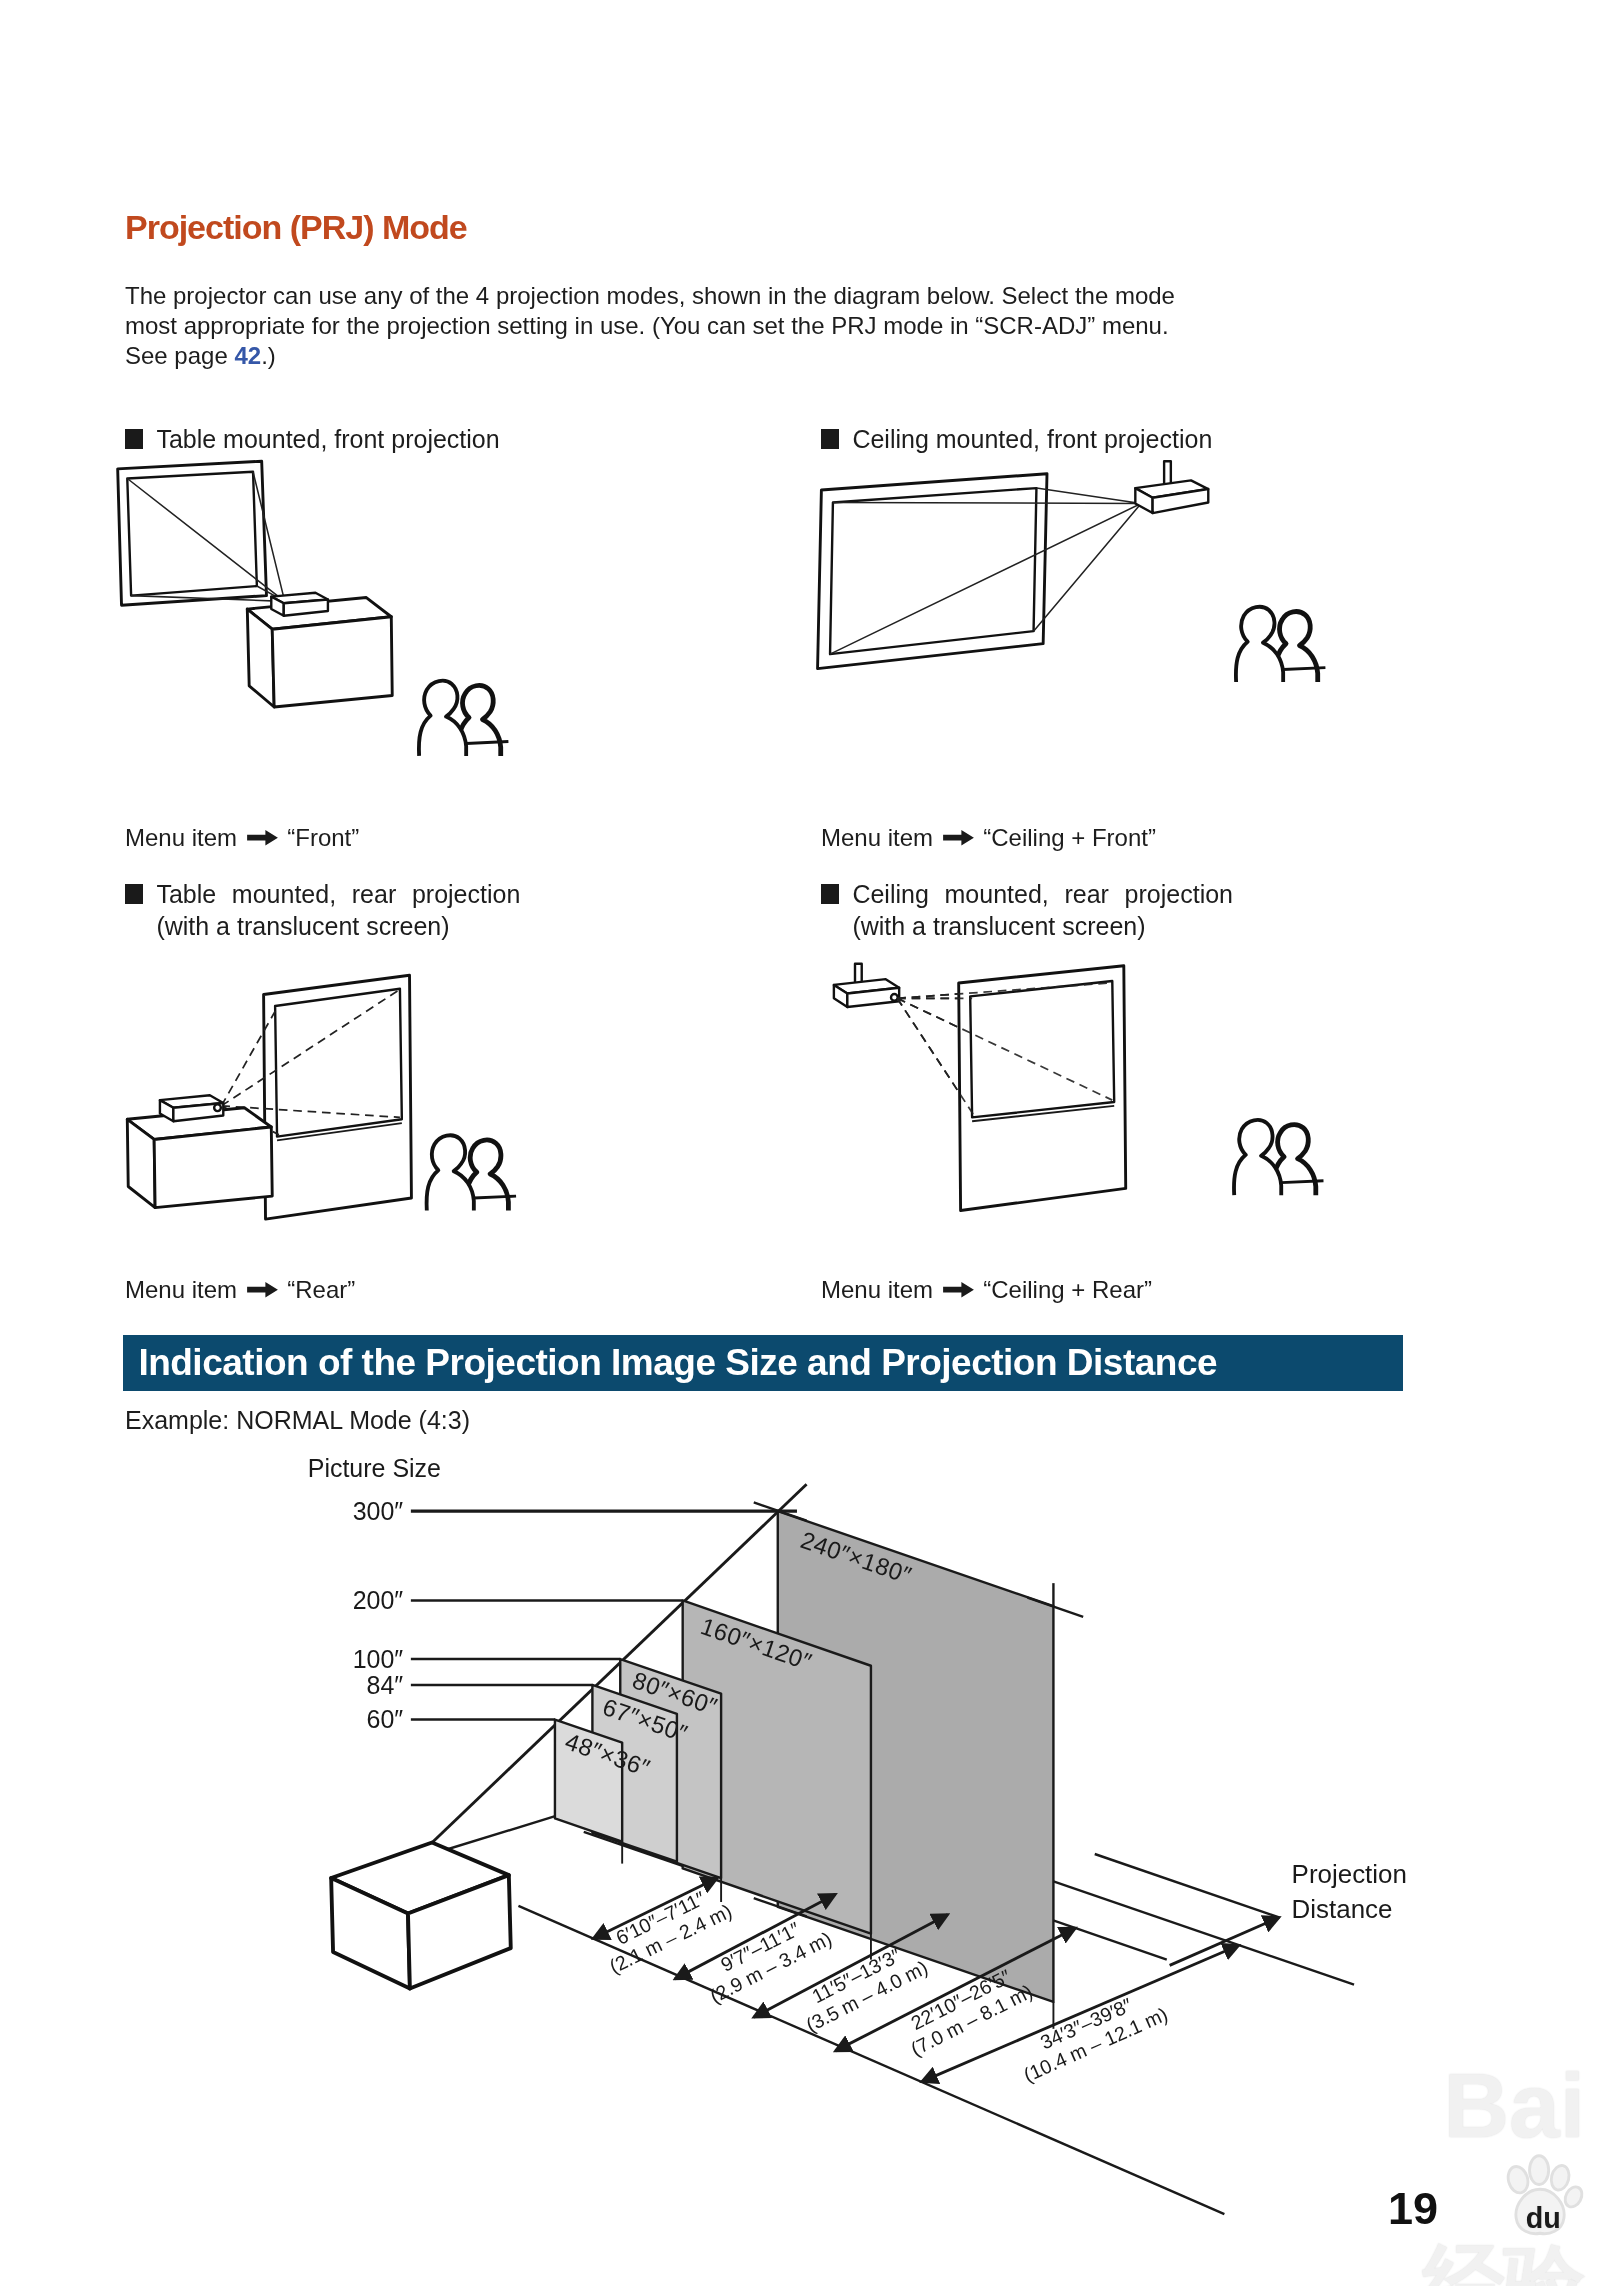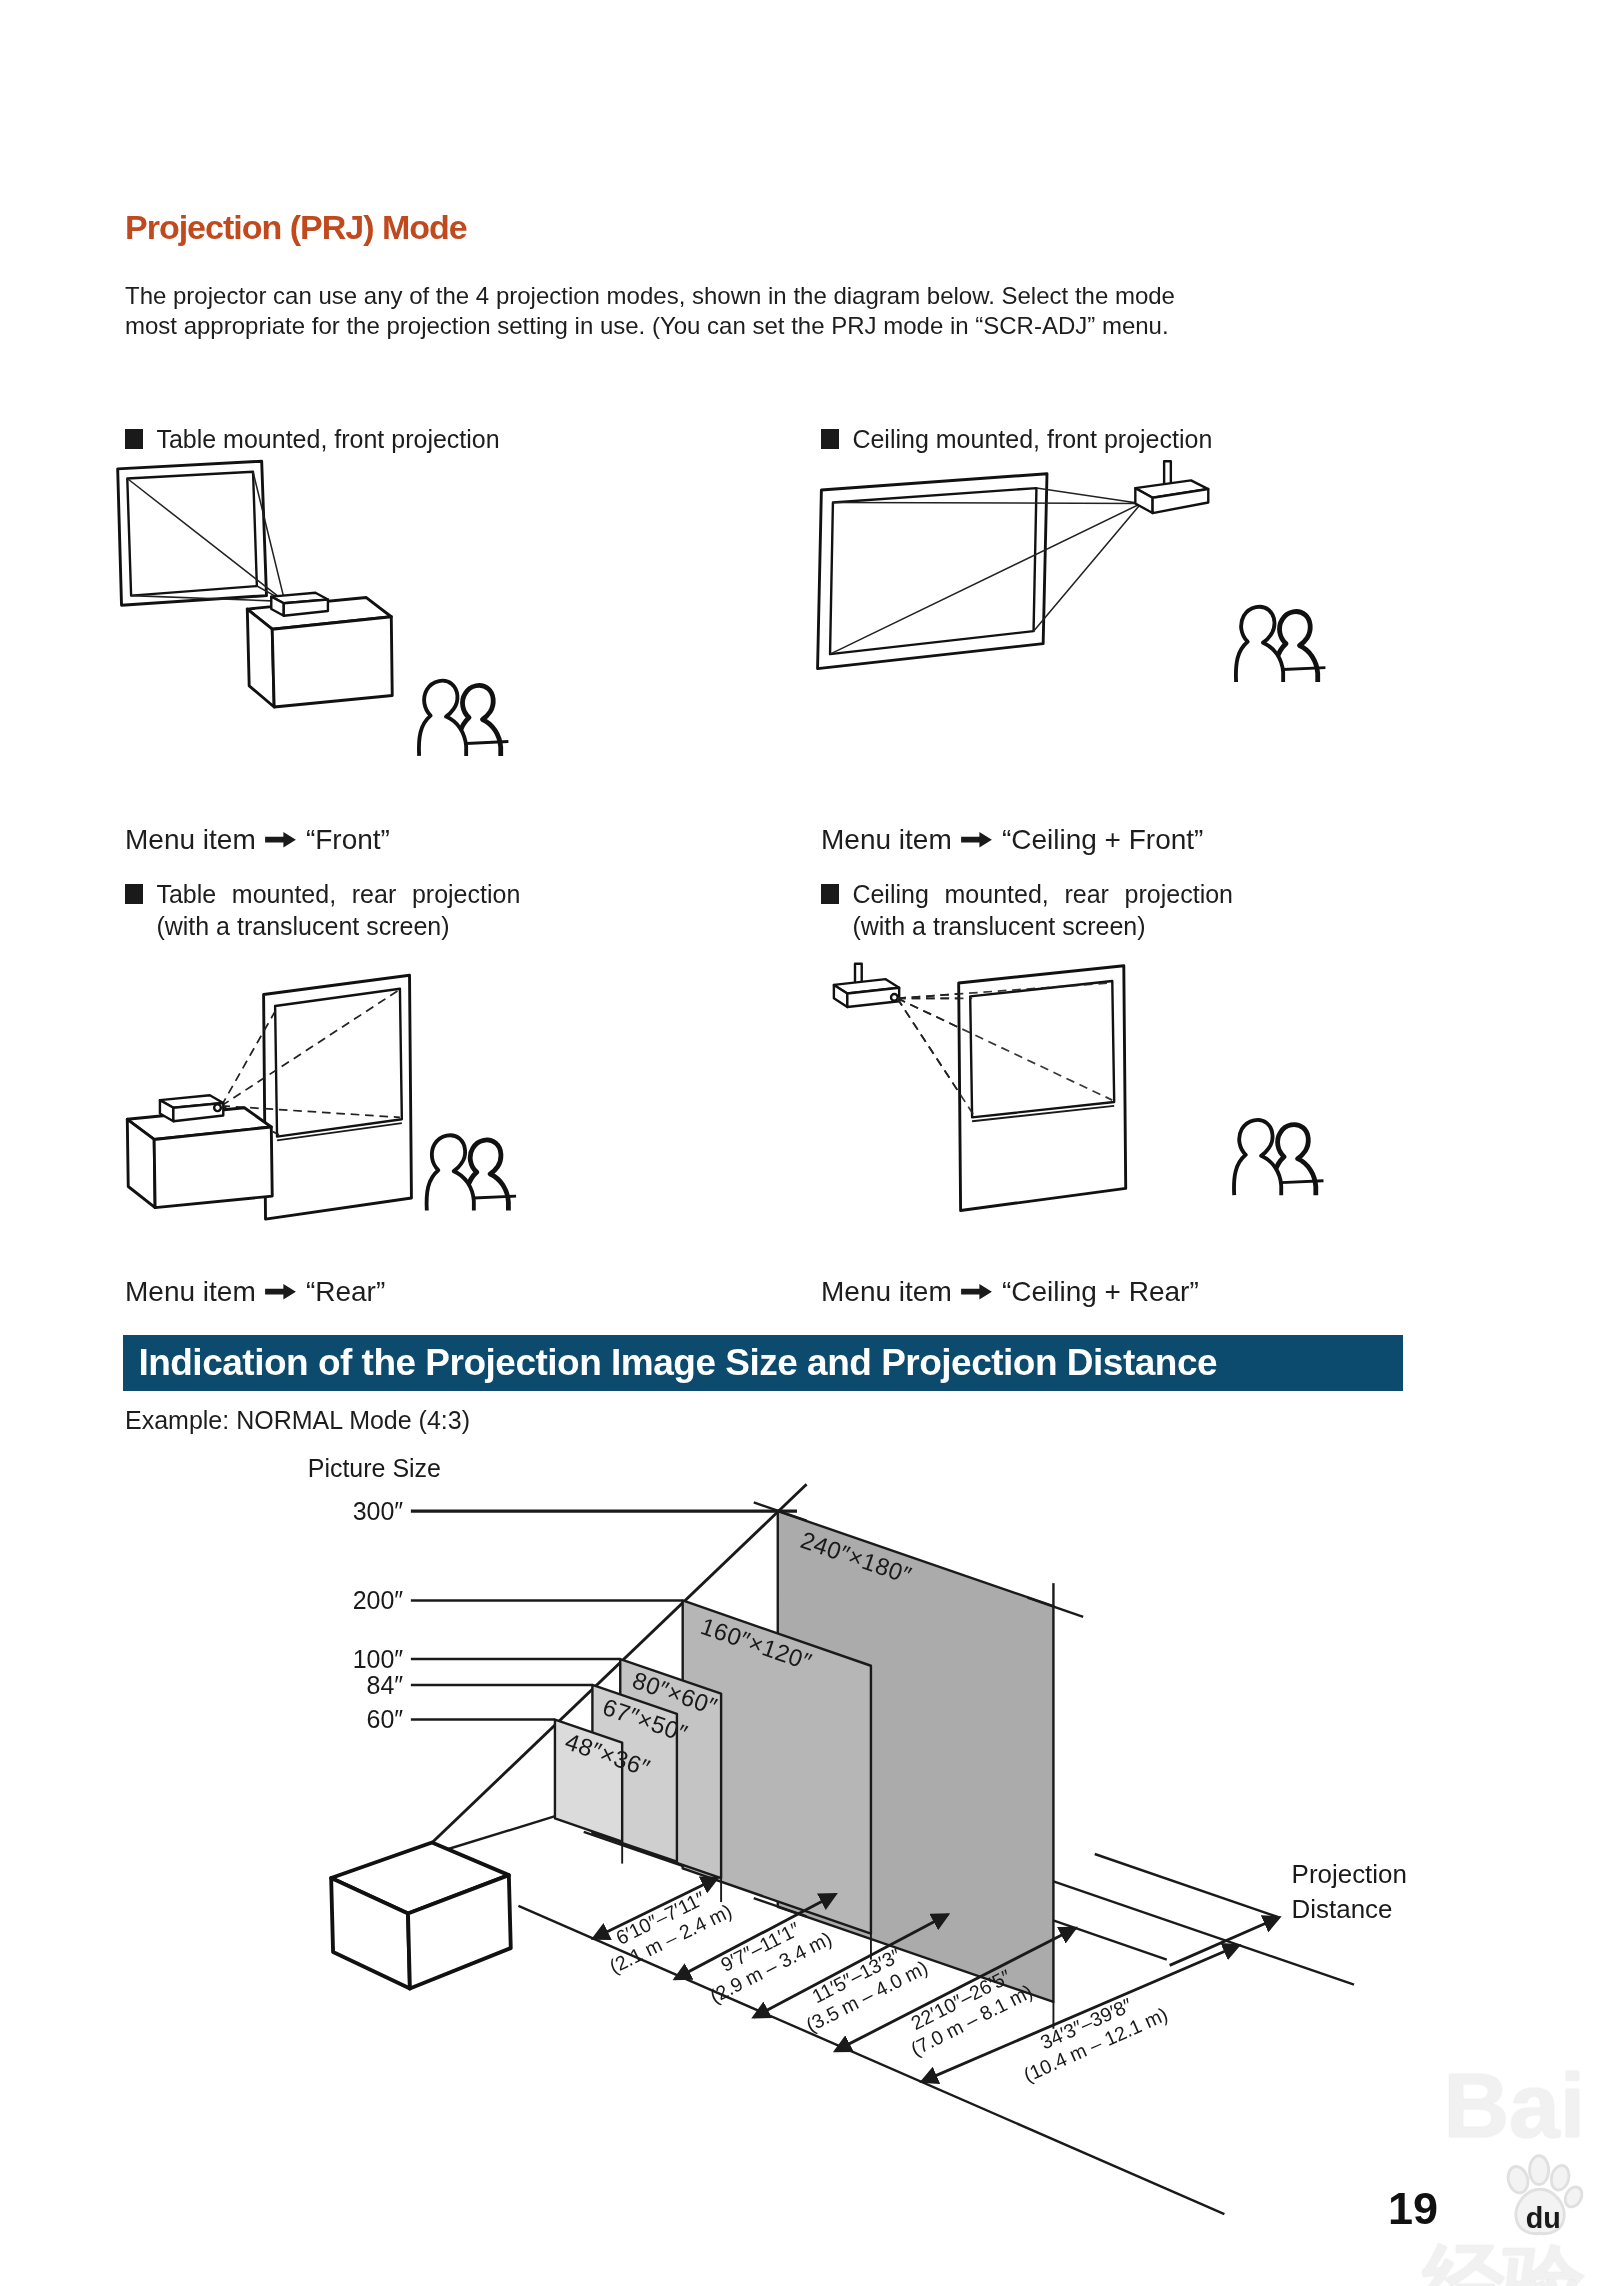--- a/index.html
+++ b/index.html
@@ -5,21 +5,21 @@
   html,body{margin:0;padding:0;background:#fff;}
   body{width:1614px;height:2286px;position:relative;font-family:"Liberation Sans",sans-serif;color:#1d1d1d;overflow:hidden;}
   .abs{position:absolute;}
   .page-title{left:125px;top:208px;font-size:34px;font-weight:bold;color:#C1491E;letter-spacing:-1px;}
   .intro{left:125px;top:281px;font-size:24px;line-height:30px;color:#1d1d1d;width:1345px;}
   .intro .lnk{color:#3557A8;font-weight:bold;}
   .mode-head{font-size:25px;color:#1d1d1d;display:flex;align-items:flex-start;gap:13.4px;}
   .mode-head .sq{width:18px;height:20px;background:#1a1a1a;display:inline-block;margin-top:3.8px;flex:0 0 auto;}
   .mode-head.wide .lbl{word-spacing:0.35em;}
   .mode-head .sub{font-size:25px;margin-top:2.9px;}
-  .menu-item{font-size:28px;color:#1d1d1d;display:flex;align-items:center;gap:9.6px;}
+  .menu-item{font-size:24px;color:#1d1d1d;display:flex;align-items:center;gap:9.6px;}
   .banner{left:123px;top:1335px;width:1280px;height:56px;background:#0c4a6e;color:#fff;
           font-size:37px;font-weight:bold;letter-spacing:-0.5px;display:flex;align-items:center;padding-left:15.4px;box-sizing:border-box;}
   .example{left:125px;top:1406px;font-size:25px;}
   svg text{font-family:"Liberation Sans",sans-serif;fill:#1a1a1a;}
   .t26{font-size:26px;}
   .t27{font-size:27px;}
   .scr-lbl{font-size:25px;letter-spacing:0.5px;}
   .dist-lbl{font-size:20.5px;}
   .ln{stroke:#1a1a1a;fill:none;}
   .w2{stroke-width:2;} .w25{stroke-width:2.5;} .w3{stroke-width:3;} .w35{stroke-width:3.5;}
@@ -38,20 +38,21 @@
   .pageno{left:1388px;top:2183px;font-size:45px;font-weight:bold;color:#111;}
 </style>
 </head>
 <body>
 
 <div class="abs page-title">Projection (PRJ) Mode</div>
 
 <div class="abs intro">
   <div>The projector can use any of the 4 projection modes, shown in the diagram below. Select the mode</div>
   <div>most appropriate for the projection setting in use.  (You can set the PRJ mode in “SCR-ADJ” menu.</div>
+  <div><span>See page </span><span class="lnk">42</span><span>.)</span></div>
 </div>
 
 <div class="abs mode-head" style="left:125px;top:425px;">
   <span class="sq"></span>
   <span class="lbl">Table mounted, front projection</span>
 </div>
 <div class="abs mode-head" style="left:821px;top:425px;">
   <span class="sq"></span>
   <span class="lbl">Ceiling mounted, front projection</span>
 </div>

